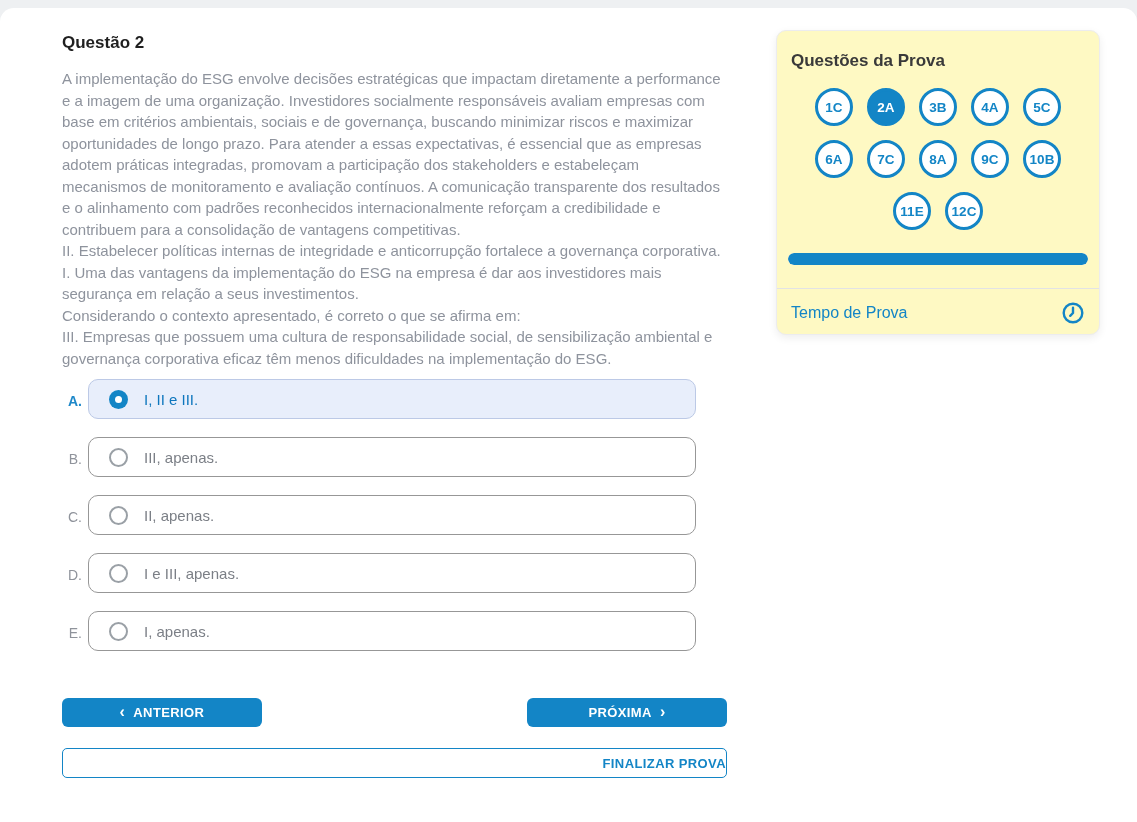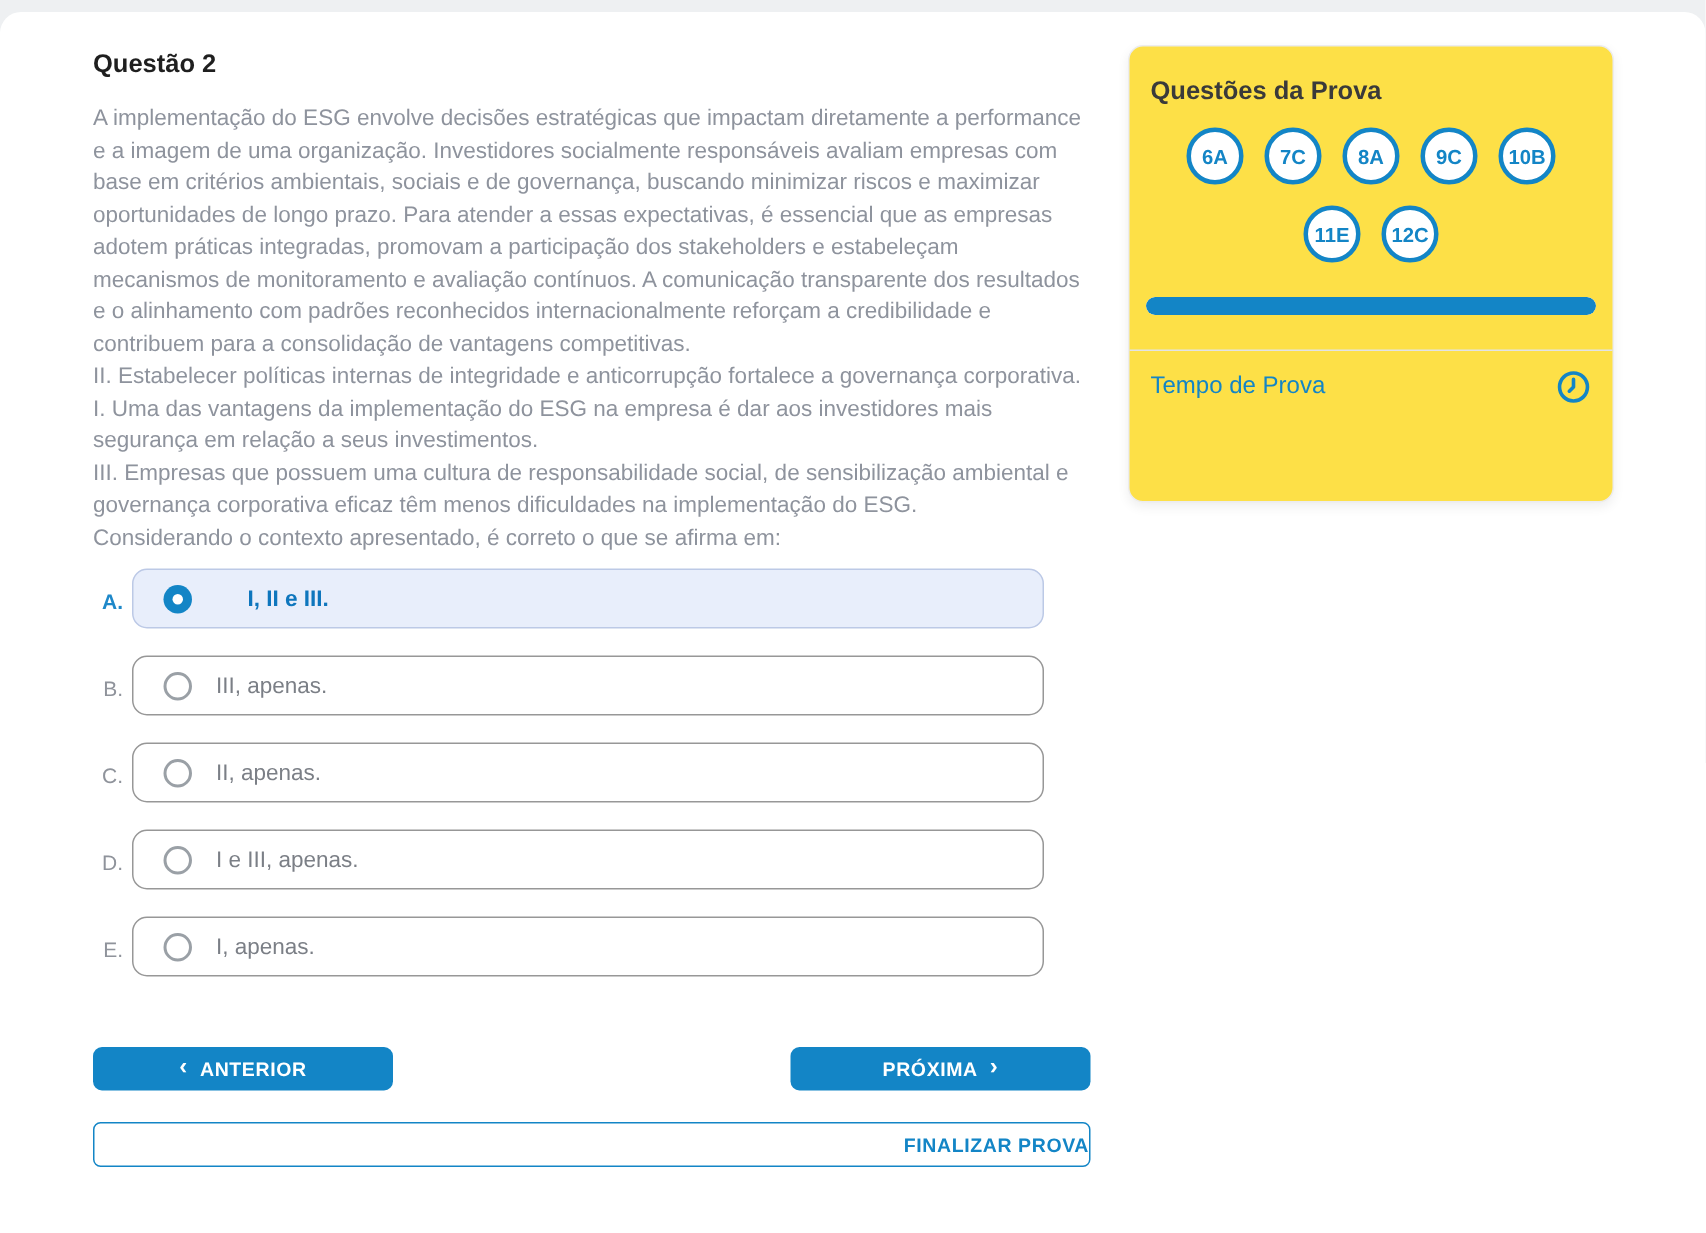--- a/index.html
+++ b/index.html
@@ -77,21 +77,21 @@
     border: none;
     background: #1385c6;
     display: flex; align-items: center; justify-content: center;
   }
   .radio.checked .hole {
     width: 7px; height: 7px;
     background: #ffffff;
     border-radius: 50%;
   }
   .option-label { font-size: 15px; color: #7b7f86; }
-  .option-row.selected .option-label { color: #0e76bd; font-weight: 700; margin-left: 21px; }
+  .option-row.selected .option-label { color: #0e76bd; font-weight: 400; }
 
   .nav-row {
     margin-top: 47px;
     display: flex;
     justify-content: space-between;
     width: 665px;
   }
   .btn-primary {
     width: 200px; height: 29px;
     background: #1385c6;
@@ -117,23 +117,23 @@
     font-family: "Liberation Sans", sans-serif;
     font-size: 13px;
     font-weight: 700;
     letter-spacing: 0.4px;
     cursor: pointer;
     text-align: right;
   }
 
   .sidebar-card {
     position: absolute;
-    left: 752px; top: 30px;
+    left: 776px; top: 30px;
     width: 324px; height: 305px;
-    background: #fde047;
+    background: #fef9c3;
     border: 1px solid #ececee;
     border-radius: 10px;
     box-shadow: 0 3px 8px rgba(0,0,0,0.07);
   }
   .sidebar-title {
     margin: 20px 0 0 14px;
     font-size: 17px;
     font-weight: 600;
     color: #3a3a3a;
   }
@@ -193,22 +193,22 @@
 <body>
 
 <div class="content-card">
   <div class="question-area">
 
     <h1 class="question-title">Questão 2</h1>
 
     <p class="qtext">A implementação do ESG envolve decisões estratégicas que impactam diretamente a performance e a imagem de uma organização. Investidores socialmente responsáveis avaliam empresas com base em critérios ambientais, sociais e de governança, buscando minimizar riscos e maximizar oportunidades de longo prazo. Para atender a essas expectativas, é essencial que as empresas adotem práticas integradas, promovam a participação dos stakeholders e estabeleçam mecanismos de monitoramento e avaliação contínuos. A comunicação transparente dos resultados e o alinhamento com padrões reconhecidos internacionalmente reforçam a credibilidade e contribuem para a consolidação de vantagens competitivas.</p>
     <p class="qtext">II. Estabelecer políticas internas de integridade e anticorrupção fortalece a governança corporativa.</p>
     <p class="qtext">I. Uma das vantagens da implementação do ESG na empresa é dar aos investidores mais segurança em relação a seus investimentos.</p>
+    <p class="qtext">Considerando o contexto apresentado, é correto o que se afirma em:</p>
     <p class="qtext">III. Empresas que possuem uma cultura de responsabilidade social, de sensibilização ambiental e governança corporativa eficaz têm menos dificuldades na implementação do ESG.</p>
-    <p class="qtext">Considerando o contexto apresentado, é correto o que se afirma em:</p>
 
     <div class="options">
 
       <div class="option-row selected">
         <span class="option-letter">A.</span>
         <div class="option-box">
           <span class="radio checked">
               <span class="hole"></span>
             </span>
           <span class="option-label">I, II e III.</span>
@@ -261,20 +261,27 @@
     </div>
 
     <button class="btn-outline">FINALIZAR PROVA</button>
 
   </div>
 </div>
 
 <aside class="sidebar-card">
   <div class="sidebar-title">Questões da Prova</div>
 
+  <div class="circle-row first">
+    <button class="qcircle">1C</button>
+    <button class="qcircle active">2A</button>
+    <button class="qcircle">3B</button>
+    <button class="qcircle">4A</button>
+    <button class="qcircle">5C</button>
+  </div>
   <div class="circle-row">
     <button class="qcircle">6A</button>
     <button class="qcircle">7C</button>
     <button class="qcircle">8A</button>
     <button class="qcircle">9C</button>
     <button class="qcircle">10B</button>
   </div>
   <div class="circle-row">
     <button class="qcircle">11E</button>
     <button class="qcircle">12C</button>

